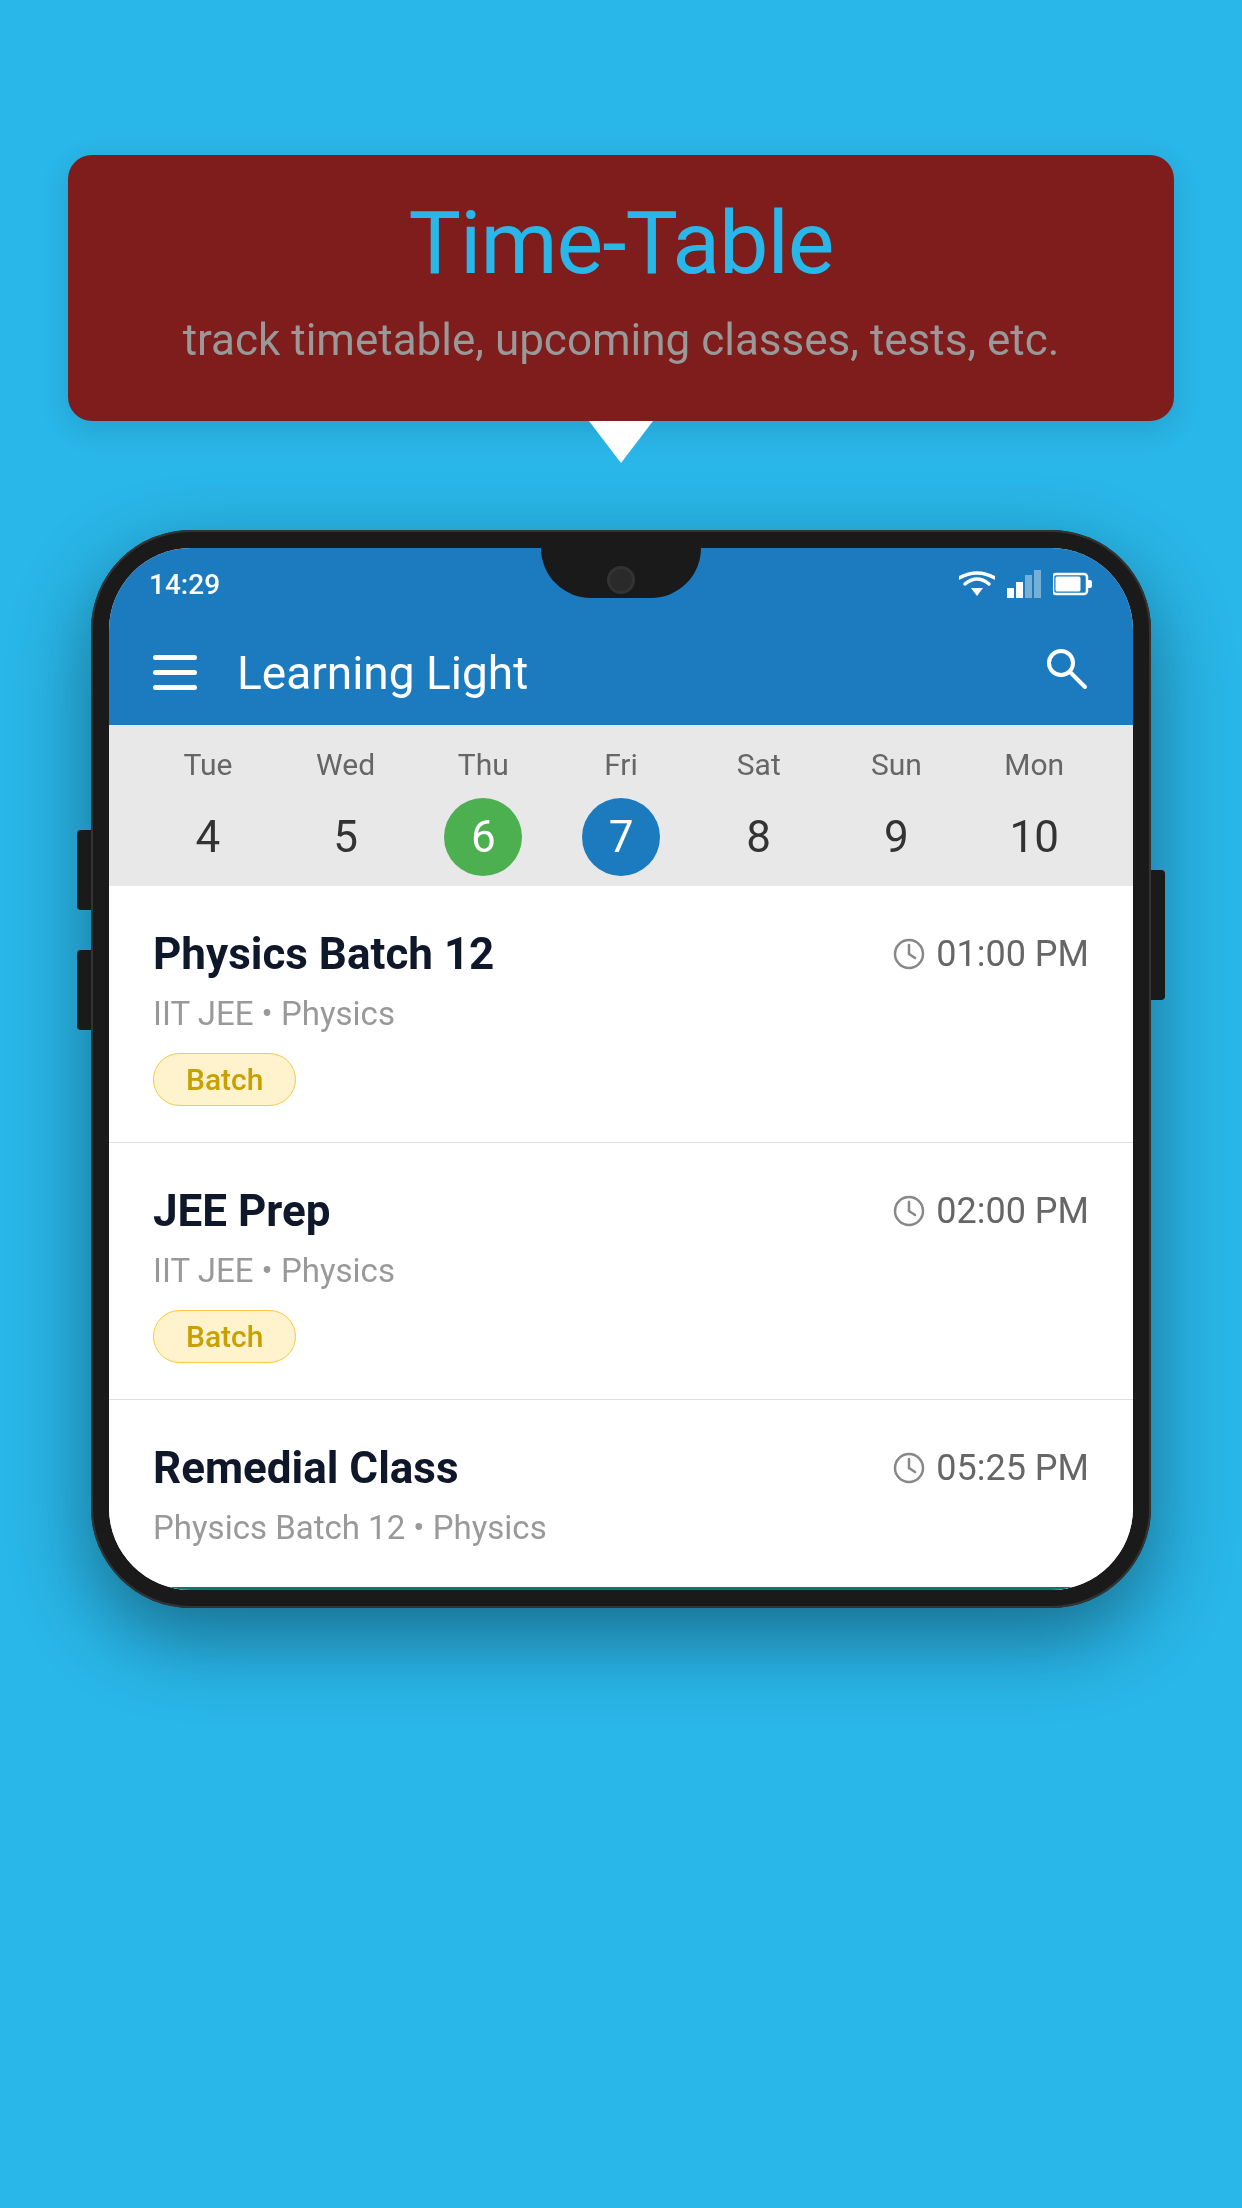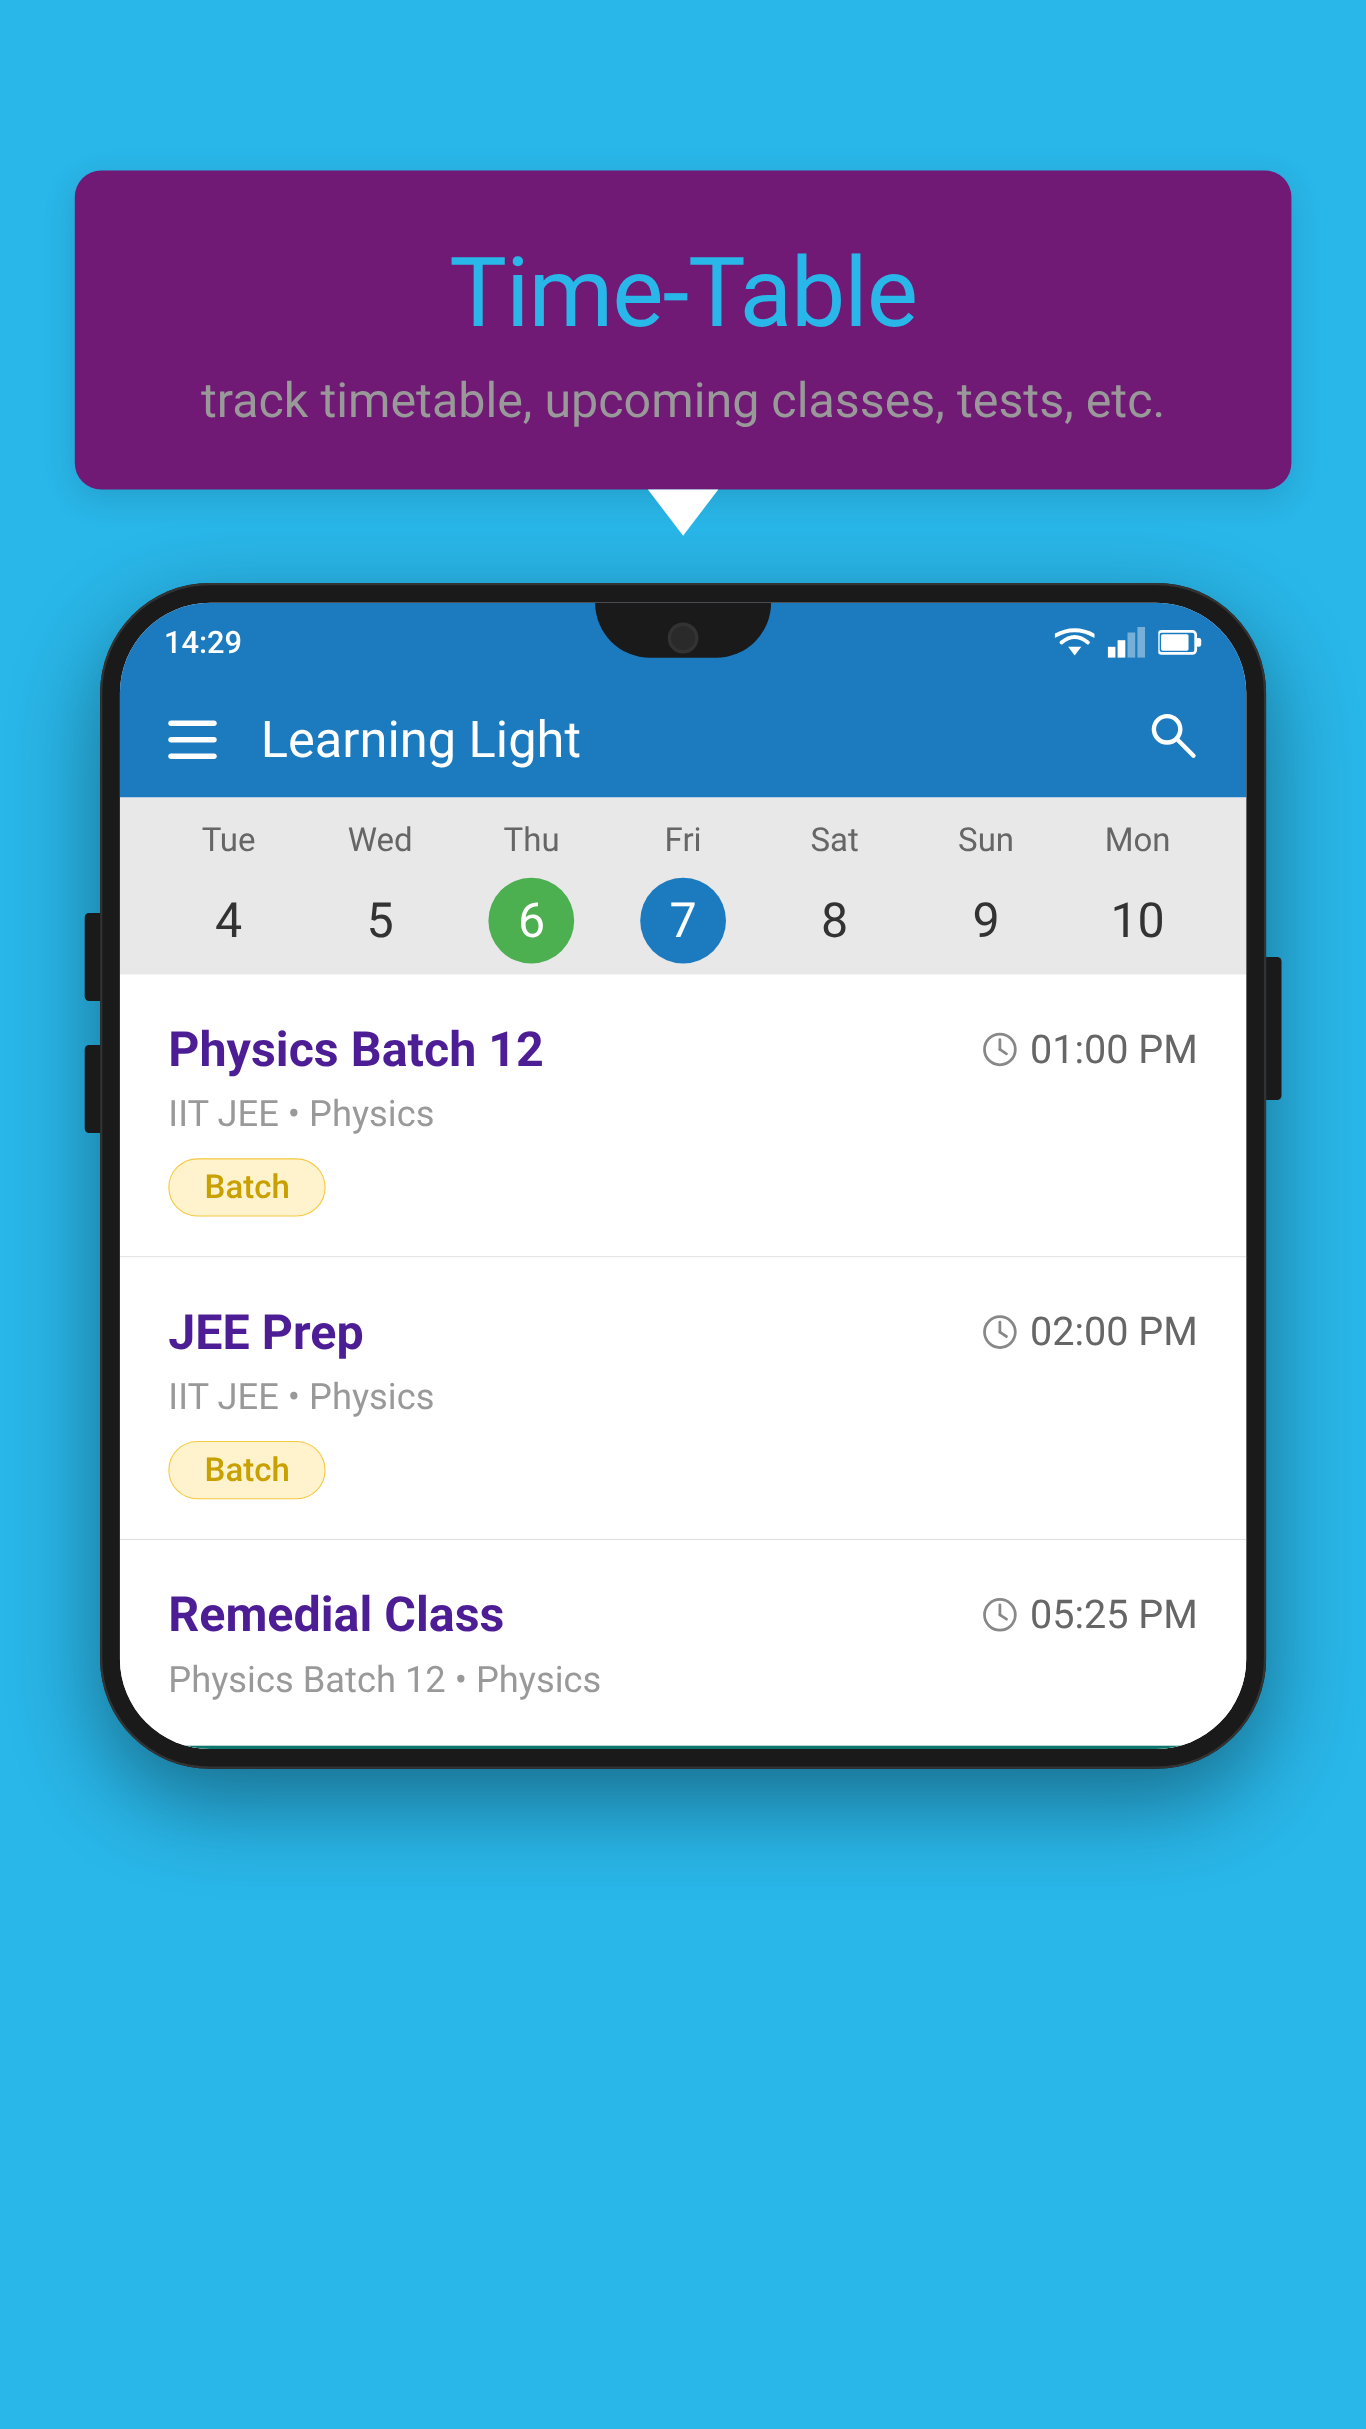--- a/index.html
+++ b/index.html
@@ -13,23 +13,23 @@
       overflow: hidden;
       position: relative;
     }
 
     
     .tooltip-card {
       position: absolute;
       top: 155px;
       left: 68px;
       right: 68px;
-      background: #701a75;
+      background: #7f1d1d;
       border-radius: 24px;
-      padding: 60px 80px 55px;
+      padding: 36px 80px 55px;
       text-align: center;
       box-shadow: 0 8px 30px rgba(0,0,0,0.12);
     }
 
     .tooltip-card::after {
       content: '';
       position: absolute;
       bottom: -42px;
       left: 50%;
       transform: translateX(-50%);
@@ -253,21 +253,21 @@
     .class-card-header {
       display: flex;
       align-items: center;
       justify-content: space-between;
       margin-bottom: 14px;
     }
 
     .class-name {
       font-size: 44px;
       font-weight: 700;
-      color: #4c1d95;
+      color: #0f172a;
     }
 
     .class-time {
       display: flex;
       align-items: center;
       gap: 10px;
       color: #666;
       font-size: 36px;
     }
 

